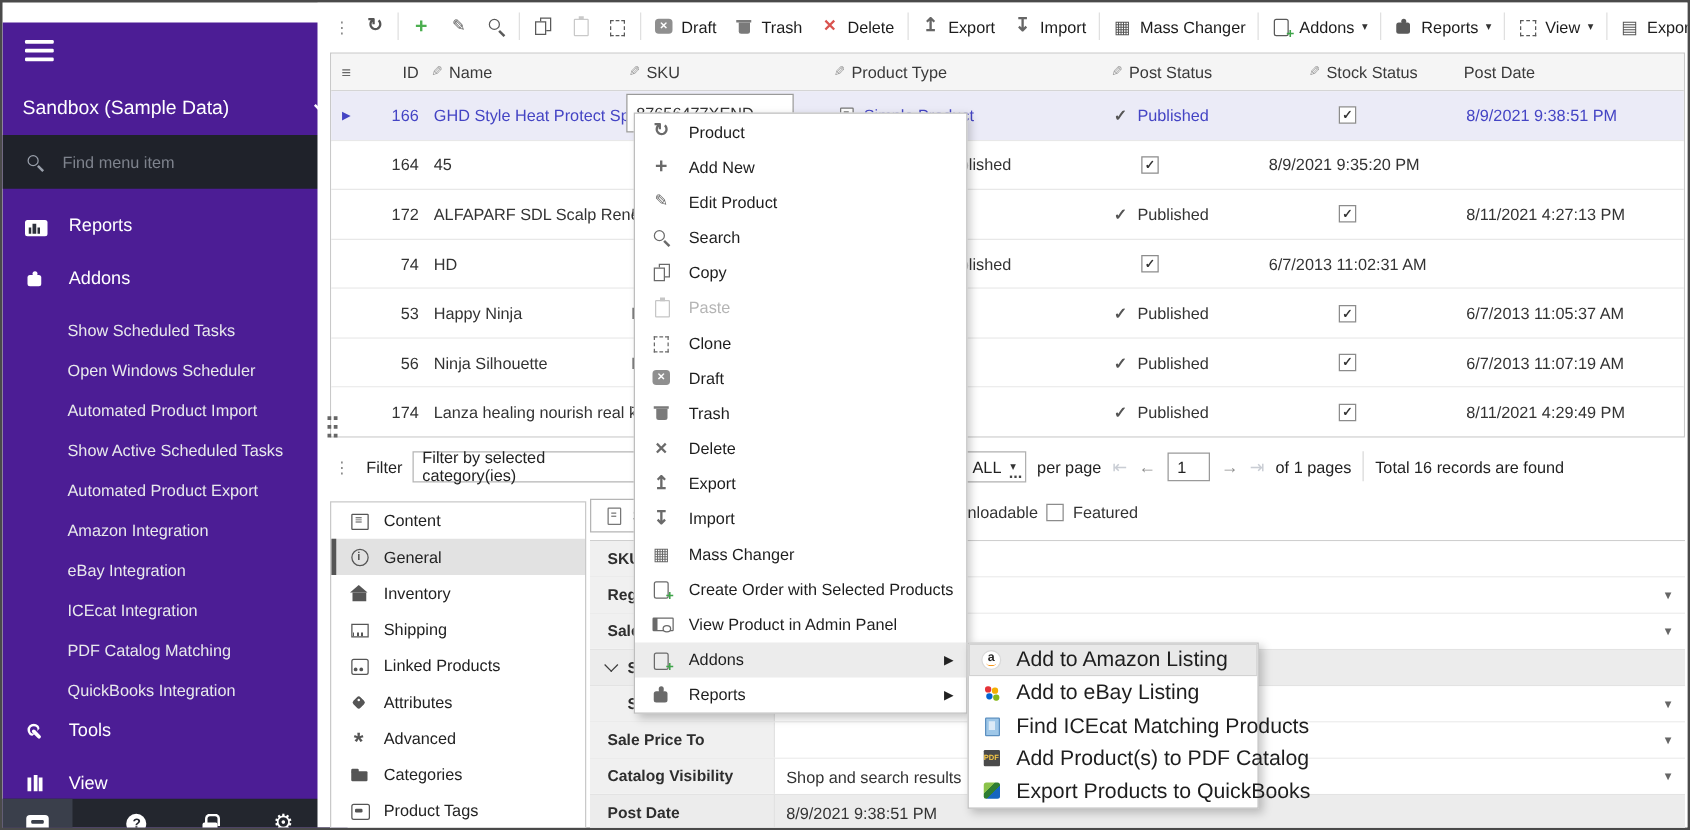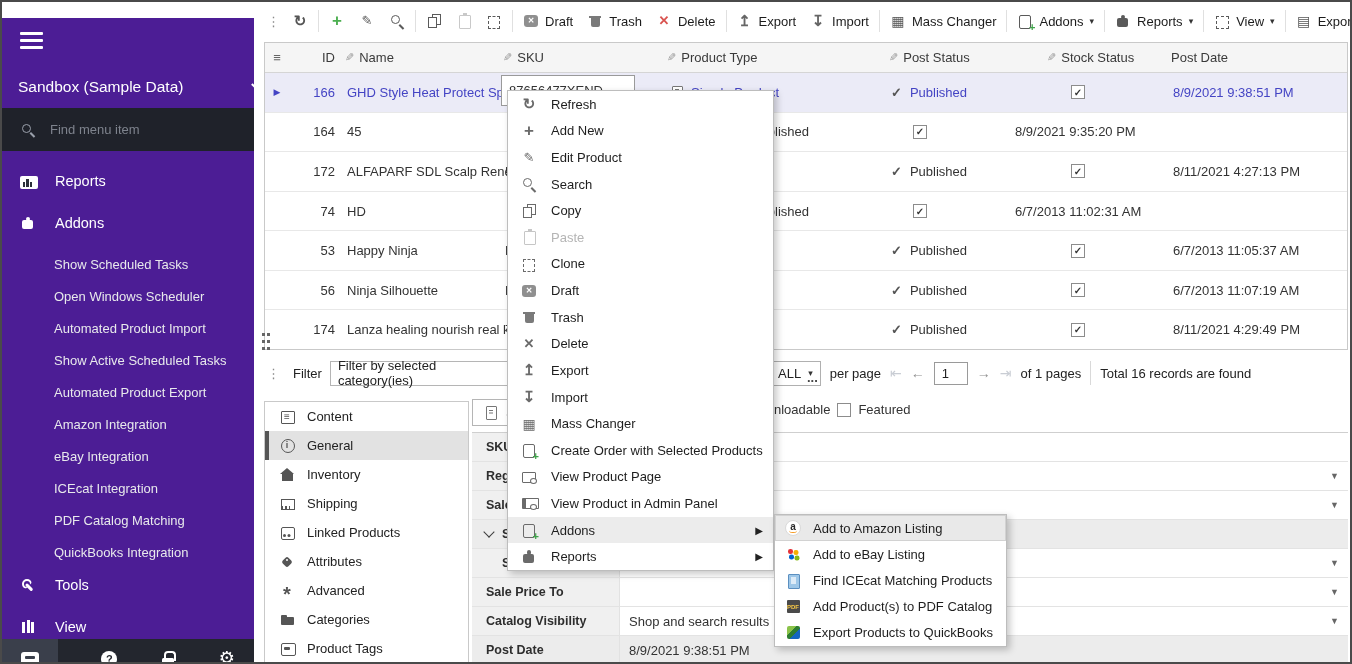--- a/index.html
+++ b/index.html
@@ -184,21 +184,21 @@
 
   
   .ctxmenu{position:absolute;left:505px;top:88px;width:267px;height:481px;background:#fff;border:1px solid #bdbdbd;box-shadow:3px 3px 7px rgba(0,0,0,.22);z-index:50;display:flex;flex-direction:column}
   .cmi{flex:1;display:flex;align-items:center;gap:14px;padding:0 10px 0 13px;font-size:13px;color:#1e1e1e;cursor:pointer;white-space:nowrap}
   .cmi .i{color:#6a6a6a}
   .cmi.hl{background:#ececec}
   .cmi.dis{color:#b5b5b5}
   .cmi.dis .i{color:#c6c6c6}
   .cmi .sub{margin-left:auto;font-size:10px;color:#222}
   .submenu{position:absolute;left:772px;top:512px;width:233px;height:133px;background:#fff;border:1px solid #bdbdbd;box-shadow:3px 3px 7px rgba(0,0,0,.22);z-index:60;display:flex;flex-direction:column}
-  .smi{flex:1;display:flex;align-items:center;gap:12px;padding:0 10px;font-size:13px;color:#1e1e1e;cursor:pointer;white-space:nowrap}
+  .smi{flex:1;display:flex;align-items:center;gap:12px;padding:0 10px;font-size:17px;color:#1e1e1e;cursor:pointer;white-space:nowrap}
   .smi.hl{background:#e9e9e9;box-shadow:inset 0 0 0 1px #d2d2d2}
 </style>
 </head>
 <body>
 
 <div class="window">
 
   <aside class="sidebar">
     <div class="hamburger">
         <i></i>
@@ -721,21 +721,21 @@
             </span>
           </div>
         </div>
     </div>
   </main>
 
   <div class="ctxmenu">
 
   <div class="cmi">
         <span class="i ic-refresh">↻</span>
-        <span>Refresh</span>
+        <span>Product</span>
 
       </div>
       <div class="cmi">
         <span class="i ic-add-new">+</span>
         <span>Add New</span>
 
       </div>
       <div class="cmi">
         <span class="i ic-edit">✎</span>
         <span>Edit Product</span>
@@ -787,25 +787,20 @@
 
       </div>
       <div class="cmi">
         <span class="i ic-mass-changer">▦</span>
         <span>Mass Changer</span>
 
       </div>
       <div class="cmi">
         <span class="i ic-create-order"></span>
         <span>Create Order with Selected Products</span>
-
-      </div>
-      <div class="cmi">
-        <span class="i ic-view-product-page"></span>
-        <span>View Product Page</span>
 
       </div>
       <div class="cmi">
         <span class="i ic-view-product-admin"></span>
         <span>View Product in Admin Panel</span>
 
       </div>
       <div class="cmi hl">
         <span class="i ic-addons"></span>
         <span>Addons</span>

